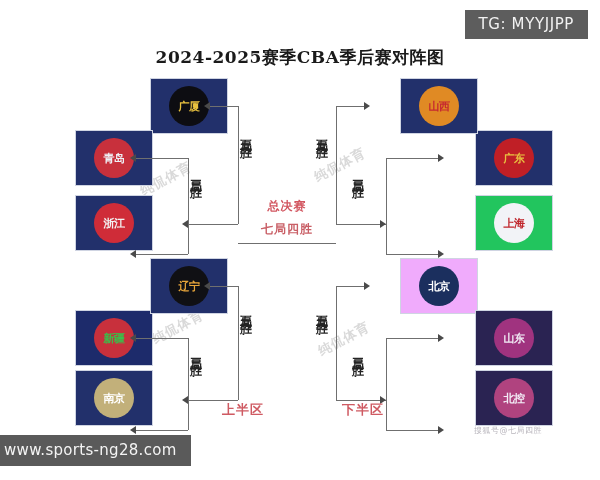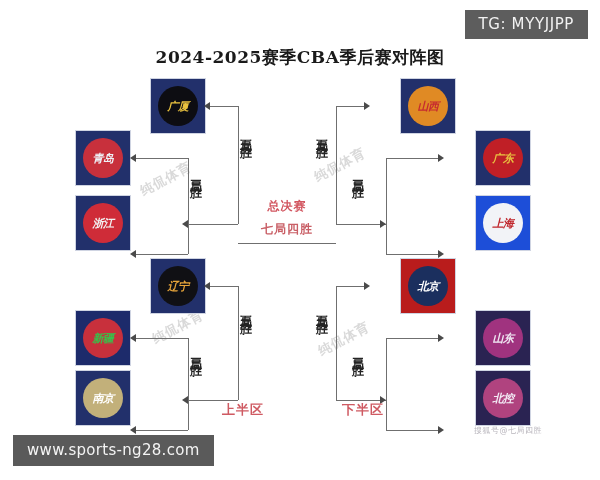--- a/index.html
+++ b/index.html
@@ -24,38 +24,38 @@
 
   
   .tg-badge{
     position:absolute;right:12px;top:10px;
     background:#5d5d5d;color:#f2f2f2;
     font-size:15px;letter-spacing:.6px;
     padding:5px 14px 6px 14px;
     white-space:nowrap;
   }
   .url-badge{
-    position:absolute;left:13px;bottom:14px;
+    position:absolute;left:0;bottom:14px;
     background:#5a5a5a;color:#f4f4f4;
     font-size:15px;letter-spacing:.3px;
-    padding:6px 14px 7px 14px;
+    padding:6px 14px 7px 4px;
     white-space:nowrap;
   }
   .credit{
     position:absolute;right:58px;bottom:44px;
     font-size:8px;color:#b9b6bd;
     letter-spacing:.5px;white-space:nowrap;
   }
 
   
   .tile{
-    position:absolute;width:56px;height:56px;
+    position:absolute;width:78px;height:56px;
     box-sizing:border-box;
     border:1px solid #cfd4e2;
-    display:flex;align-items:center;justify-content:center;font-style:italic;
+    display:flex;align-items:center;justify-content:center;
   }
   .tile .disc{
     width:40px;height:40px;border-radius:50%;
     display:flex;align-items:center;justify-content:center;
     font-size:11px;font-weight:700;
     font-family:"DejaVu Sans","Liberation Sans",sans-serif;
     line-height:1;white-space:nowrap;
     letter-spacing:-.5px;
   }
 
@@ -194,41 +194,41 @@
   <div class="tile" style="left: 475px; top: 130px; background: rgb(34, 48, 107);">
     <div class="disc" style="background: rgb(192, 31, 38);">
       <span style="color: rgb(232, 193, 63);">广东</span>
     </div>
   </div>
   <div class="tile" style="left: 400px; top: 78px; background: rgb(34, 48, 107);">
     <div class="disc" style="background: rgb(224, 138, 36);">
       <span style="color: rgb(198, 42, 48);">山西</span>
     </div>
   </div>
-  <div class="tile" style="left: 475px; top: 195px; background: #1d4ed8;">
+  <div class="tile" style="left: 475px; top: 195px; background: #22c55e;">
     <div class="disc" style="background: rgb(242, 243, 247);">
       <span style="color: rgb(192, 39, 45);">上海</span>
     </div>
   </div>
 
   <div class="ln lnv" style="left:386px;top:158px;height:96px;"></div>
   <div class="ln lnh" style="left:386px;top:158px;width:52px;"></div>
   <div class="ln lnh" style="left:386px;top:254px;width:52px;"></div>
   <div class="arw arw-r" style="left:438px;top:154px;"></div>
   <div class="arw arw-r" style="left:438px;top:250px;"></div>
   <div class="vlabel" style="left:352px;top:170px;">三局二胜</div>
 
   <div class="ln lnv" style="left:336px;top:106px;height:118px;"></div>
   <div class="ln lnh" style="left:336px;top:106px;width:28px;"></div>
   <div class="ln lnh" style="left:336px;top:224px;width:50px;"></div>
   <div class="arw arw-r" style="left:364px;top:102px;"></div>
   <div class="arw arw-r" style="left:380px;top:220px;"></div>
   <div class="vlabel" style="left:316px;top:130px;">五局三胜</div>
 
-  <div class="tile" style="left: 400px; top: 258px; background: #b91c1c; text-align: right;">
+  <div class="tile" style="left: 400px; top: 258px; background: #f0abfc; text-align: right;">
     <div class="disc" style="background: rgb(27, 47, 94);">
       <span style="color: rgb(255, 255, 255);">北京</span>
     </div>
   </div>
   <div class="tile" style="left: 475px; top: 310px; background: rgb(42, 35, 82);">
     <div class="disc" style="background: rgb(160, 51, 127);">
       <span style="color: rgb(240, 233, 244);">山东</span>
     </div>
   </div>
   <div class="tile" style="left: 475px; top: 370px; background: rgb(42, 35, 82);">

